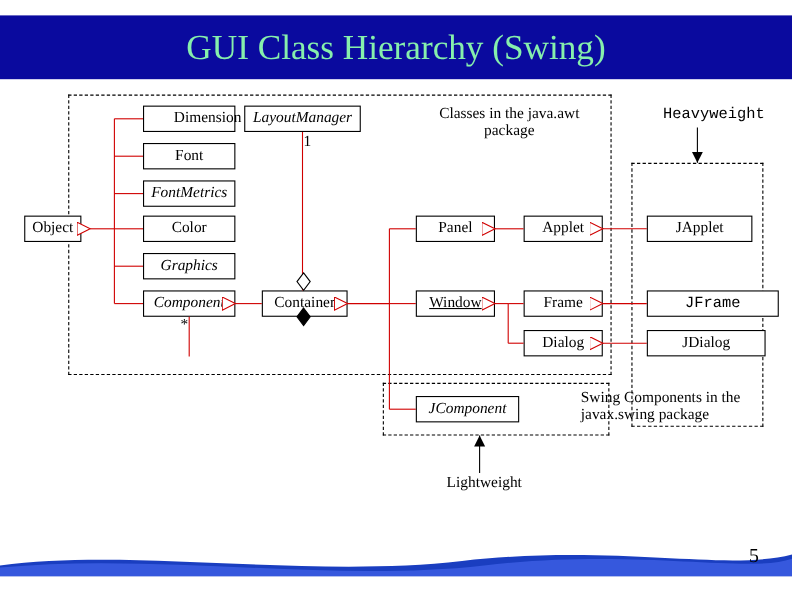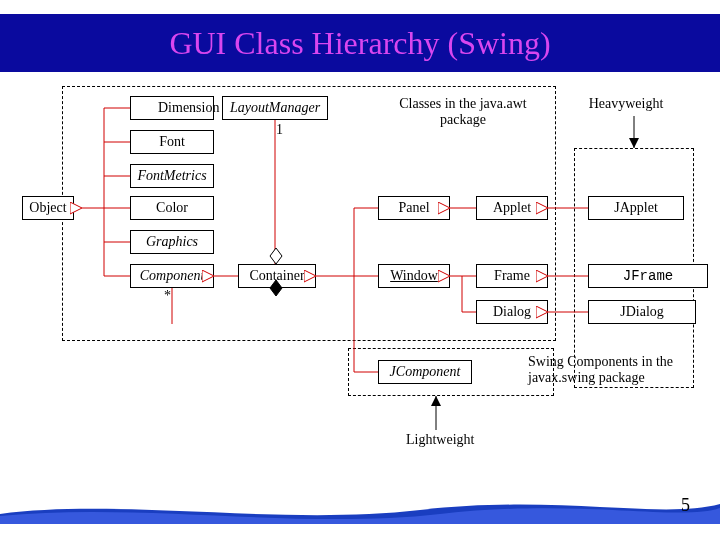--- a/index.html
+++ b/index.html
@@ -19,21 +19,21 @@
   .title-band {
     position: absolute;
     top: 14px;
     left: 0;
     width: 720px;
     height: 58px;
     background: #0a0a9e;
     text-align: center;
   }
   .title-band .title {
-    color: #d946ef;
+    color: #86efac;
     font-size: 32px;
     line-height: 58px;
     font-family: "Times New Roman", serif;
   }
   .dashbox {
     position: absolute;
     border: 1px dashed #000;
     box-sizing: border-box;
   }
   .node {
@@ -110,21 +110,21 @@
   <div class="node" style="left:476px; top:264px; width:72px;">Frame</div>
   <div class="node" style="left:476px; top:300px; width:72px;">Dialog</div>
 
   <div class="node" style="left:588px; top:196px; width:96px;">JApplet</div>
   <div class="node" style="left:588px; top:264px; width:120px;font-family:Liberation Mono, monospace;">JFrame</div>
   <div class="node" style="left:588px; top:300px; width:108px;">JDialog</div>
 
   <div class="node italic" style="left:378px; top:360px; width:94px;">JComponent</div>
 
   <div class="annot" style="left:378px; top:96px; width:170px;">Classes in the java.awt package</div>
-  <div class="annot" style="left:571px; top:96px; width:110px;">Heavyweight</div>
+  <div class="annot" style="left:594px; top:96px; width:110px;font-family:Liberation Mono, monospace;">Heavyweight</div>
   <div class="annot" style="left:528px; top:354px; width:160px; text-align:left;">Swing Components in the javax.swing package</div>
   <div class="annot" style="left:406px; top:432px;">Lightweight</div>
   <div class="annot" style="left:164px; top:288px;">*</div>
   <div class="annot" style="left:276px; top:122px;">1</div>
 
   <svg class="edges">
     <defs>
       <marker id="gen" markerWidth="14" markerHeight="14" refX="12" refY="6" orient="auto" markerUnits="userSpaceOnUse">
         <path d="M0,0 L12,6 L0,12 Z" fill="#fff" stroke="#d00000" stroke-width="1"></path>
       </marker>

